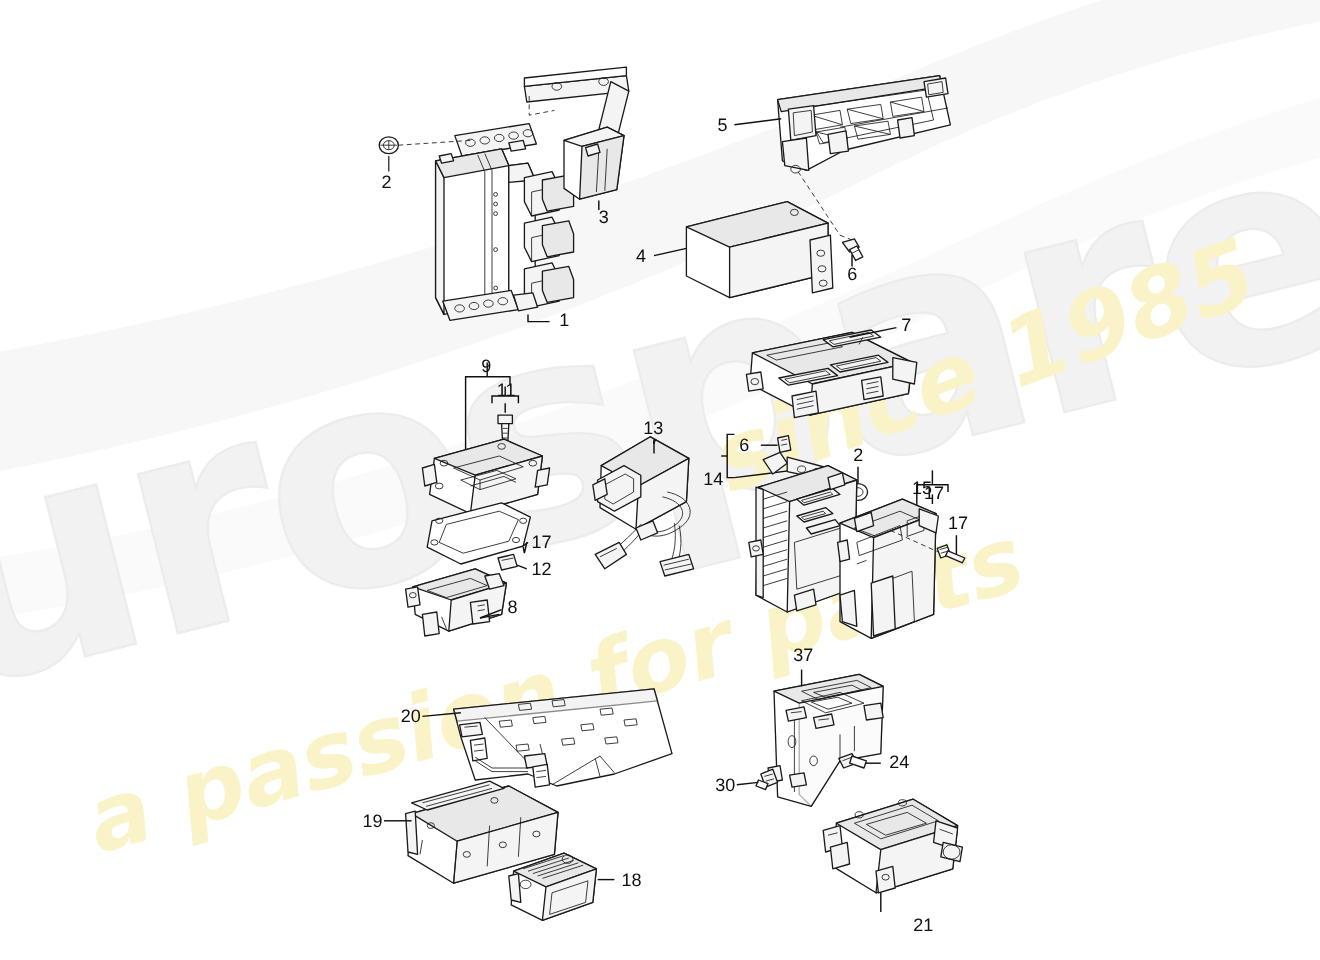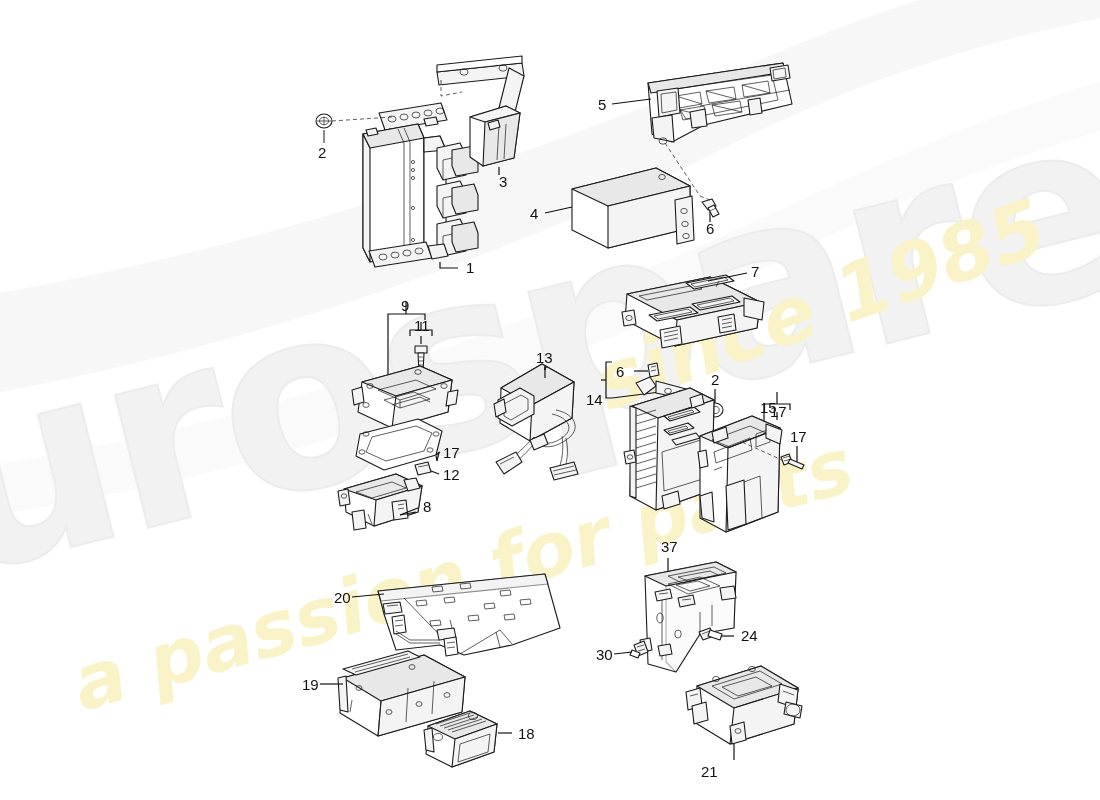--- a/index.html
+++ b/index.html
@@ -563,19 +563,19 @@
     <span class="lbl" style="left:536px;top:350px">13</span>
     <span class="lbl" style="left:586px;top:392px">14</span>
     <span class="lbl" style="left:760px;top:400px">15</span>
     <span class="lbl" style="left:616px;top:364px">6</span>
     <span class="lbl" style="left:770px;top:404px">17</span>
     <span class="lbl" style="left:790px;top:429px">17</span>
     <span class="lbl" style="left:711px;top:372px">2</span>
     <span class="lbl" style="left:302px;top:677px">19</span>
     <span class="lbl" style="left:518px;top:726px">18</span>
     <span class="lbl" style="left:334px;top:590px">20</span>
-    <span class="lbl" style="left:701px;top:764px">21</span>
+    <span class="lbl" style="left:761px;top:764px">21</span>
     <span class="lbl" style="left:661px;top:539px">37</span>
     <span class="lbl" style="left:596px;top:647px">30</span>
     <span class="lbl" style="left:741px;top:628px">24</span>
   </div>
 
 </div>
 
 </body></html>

